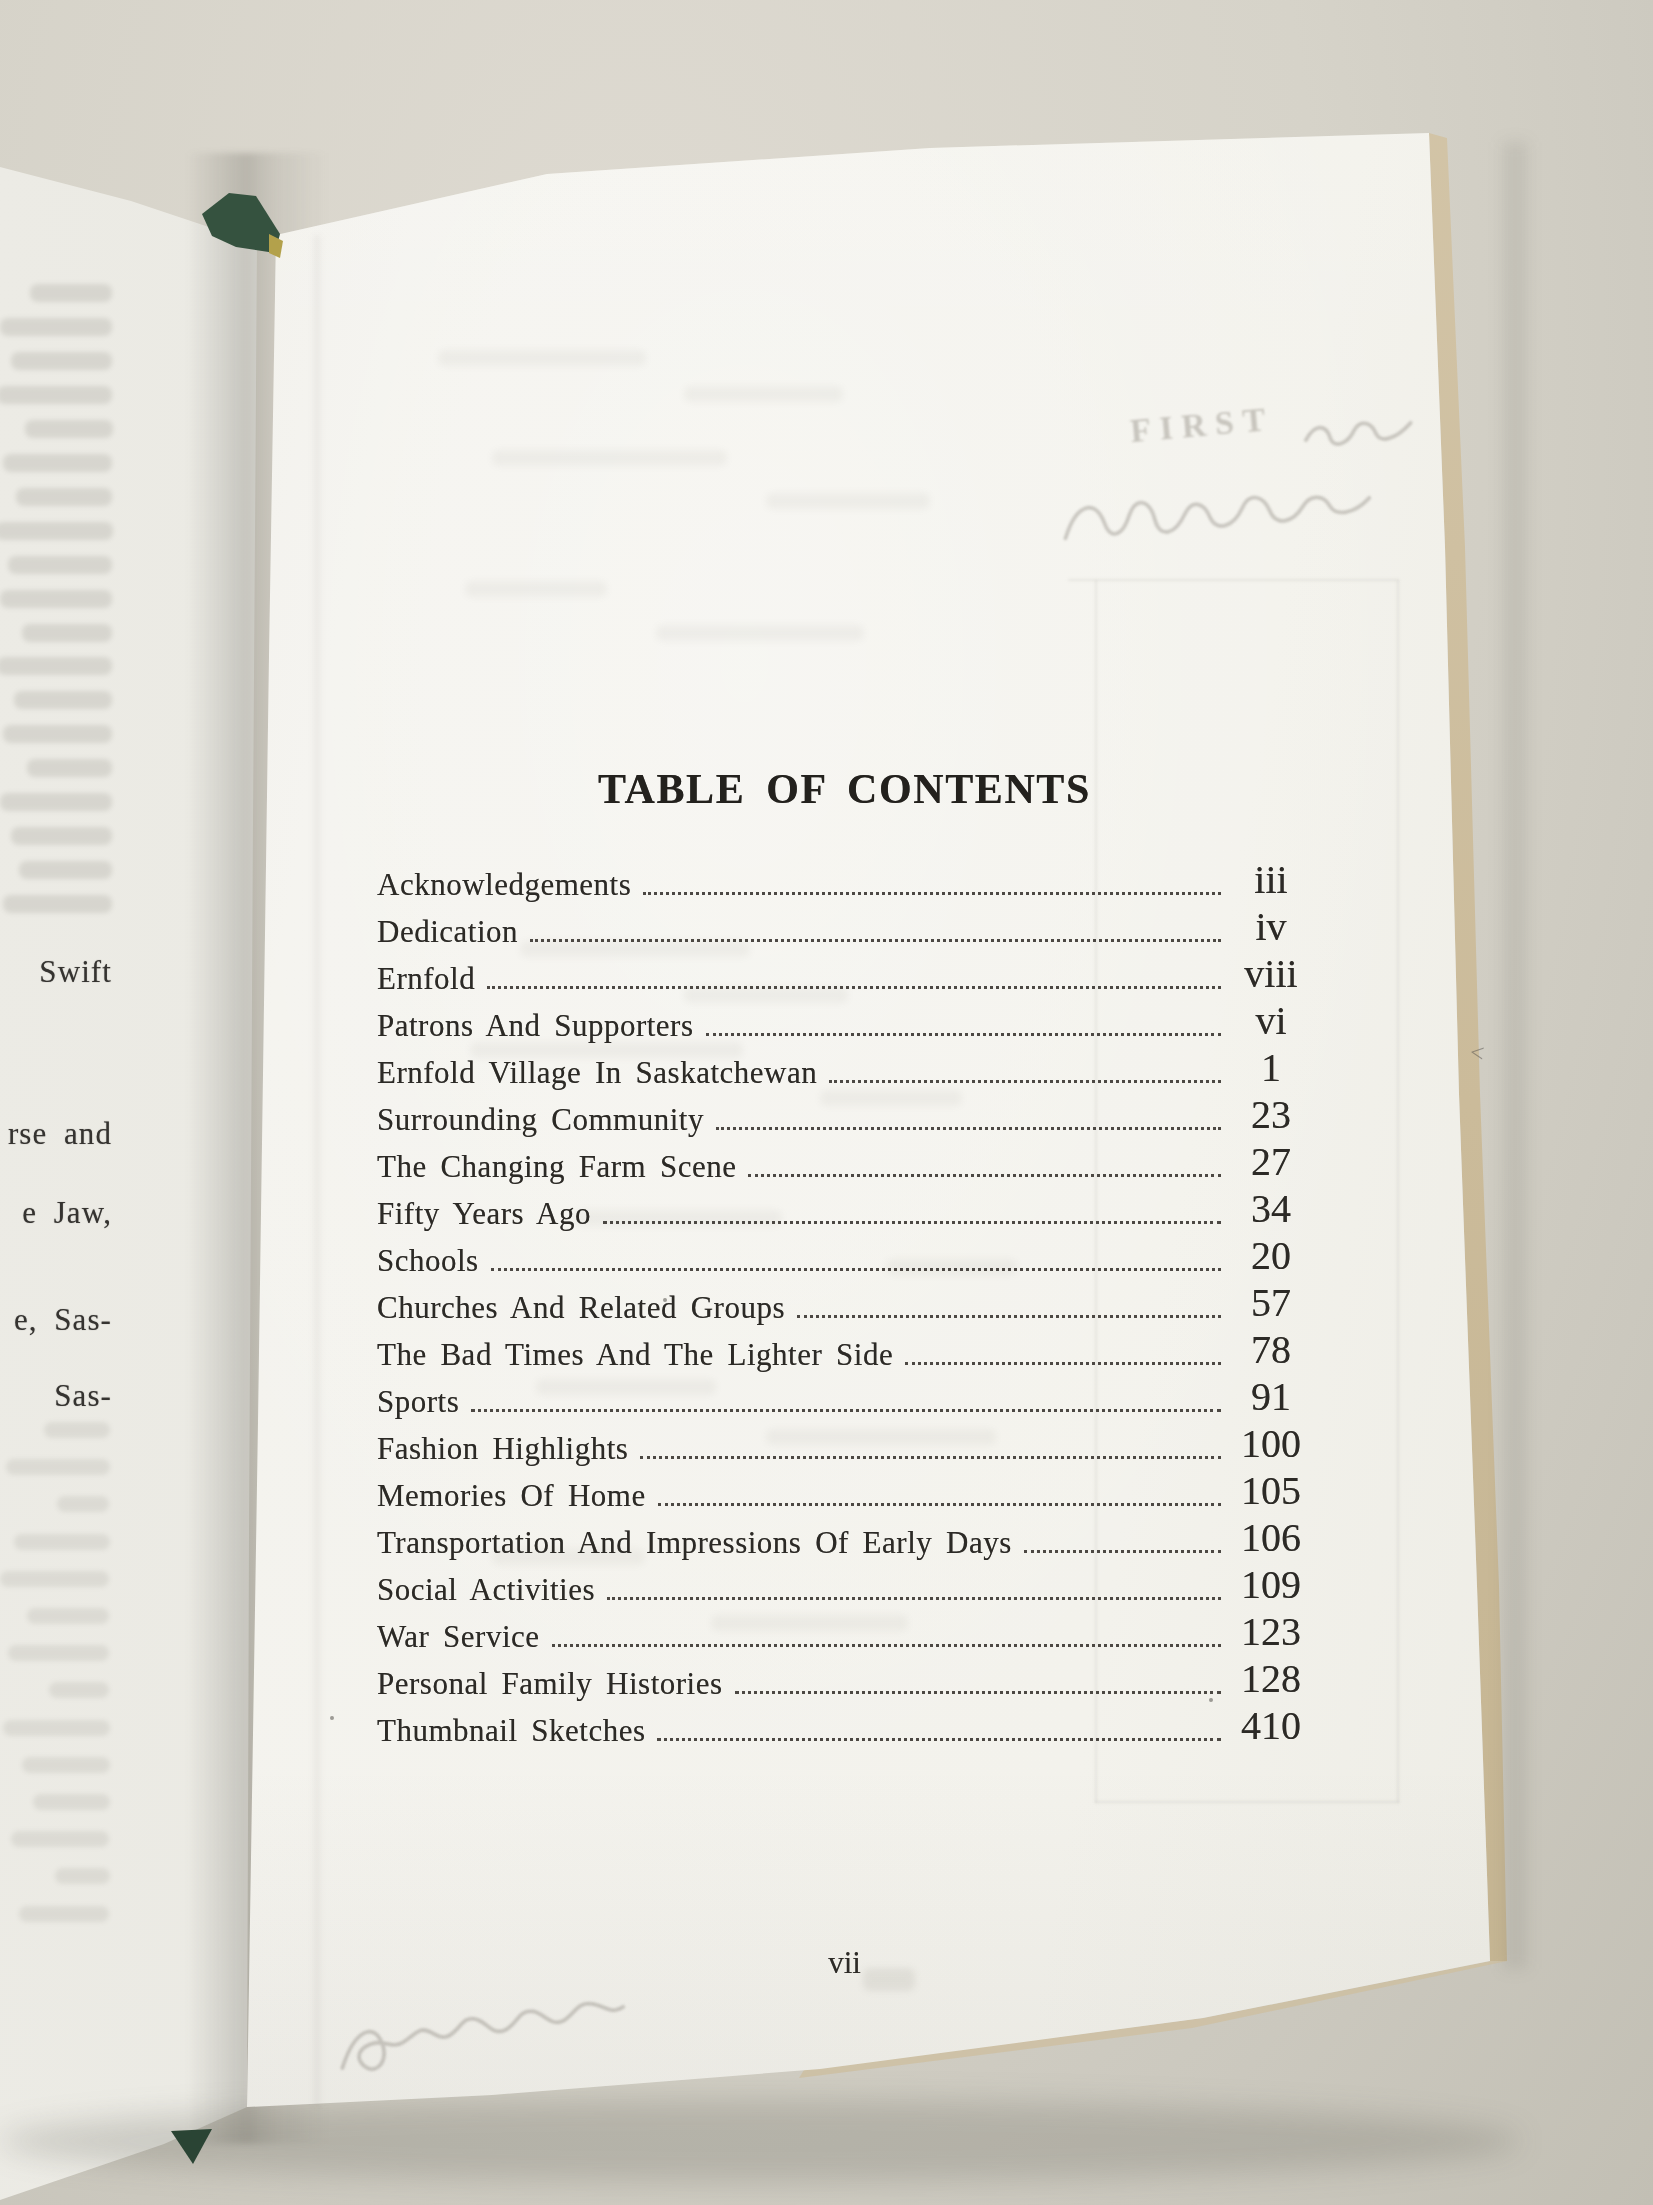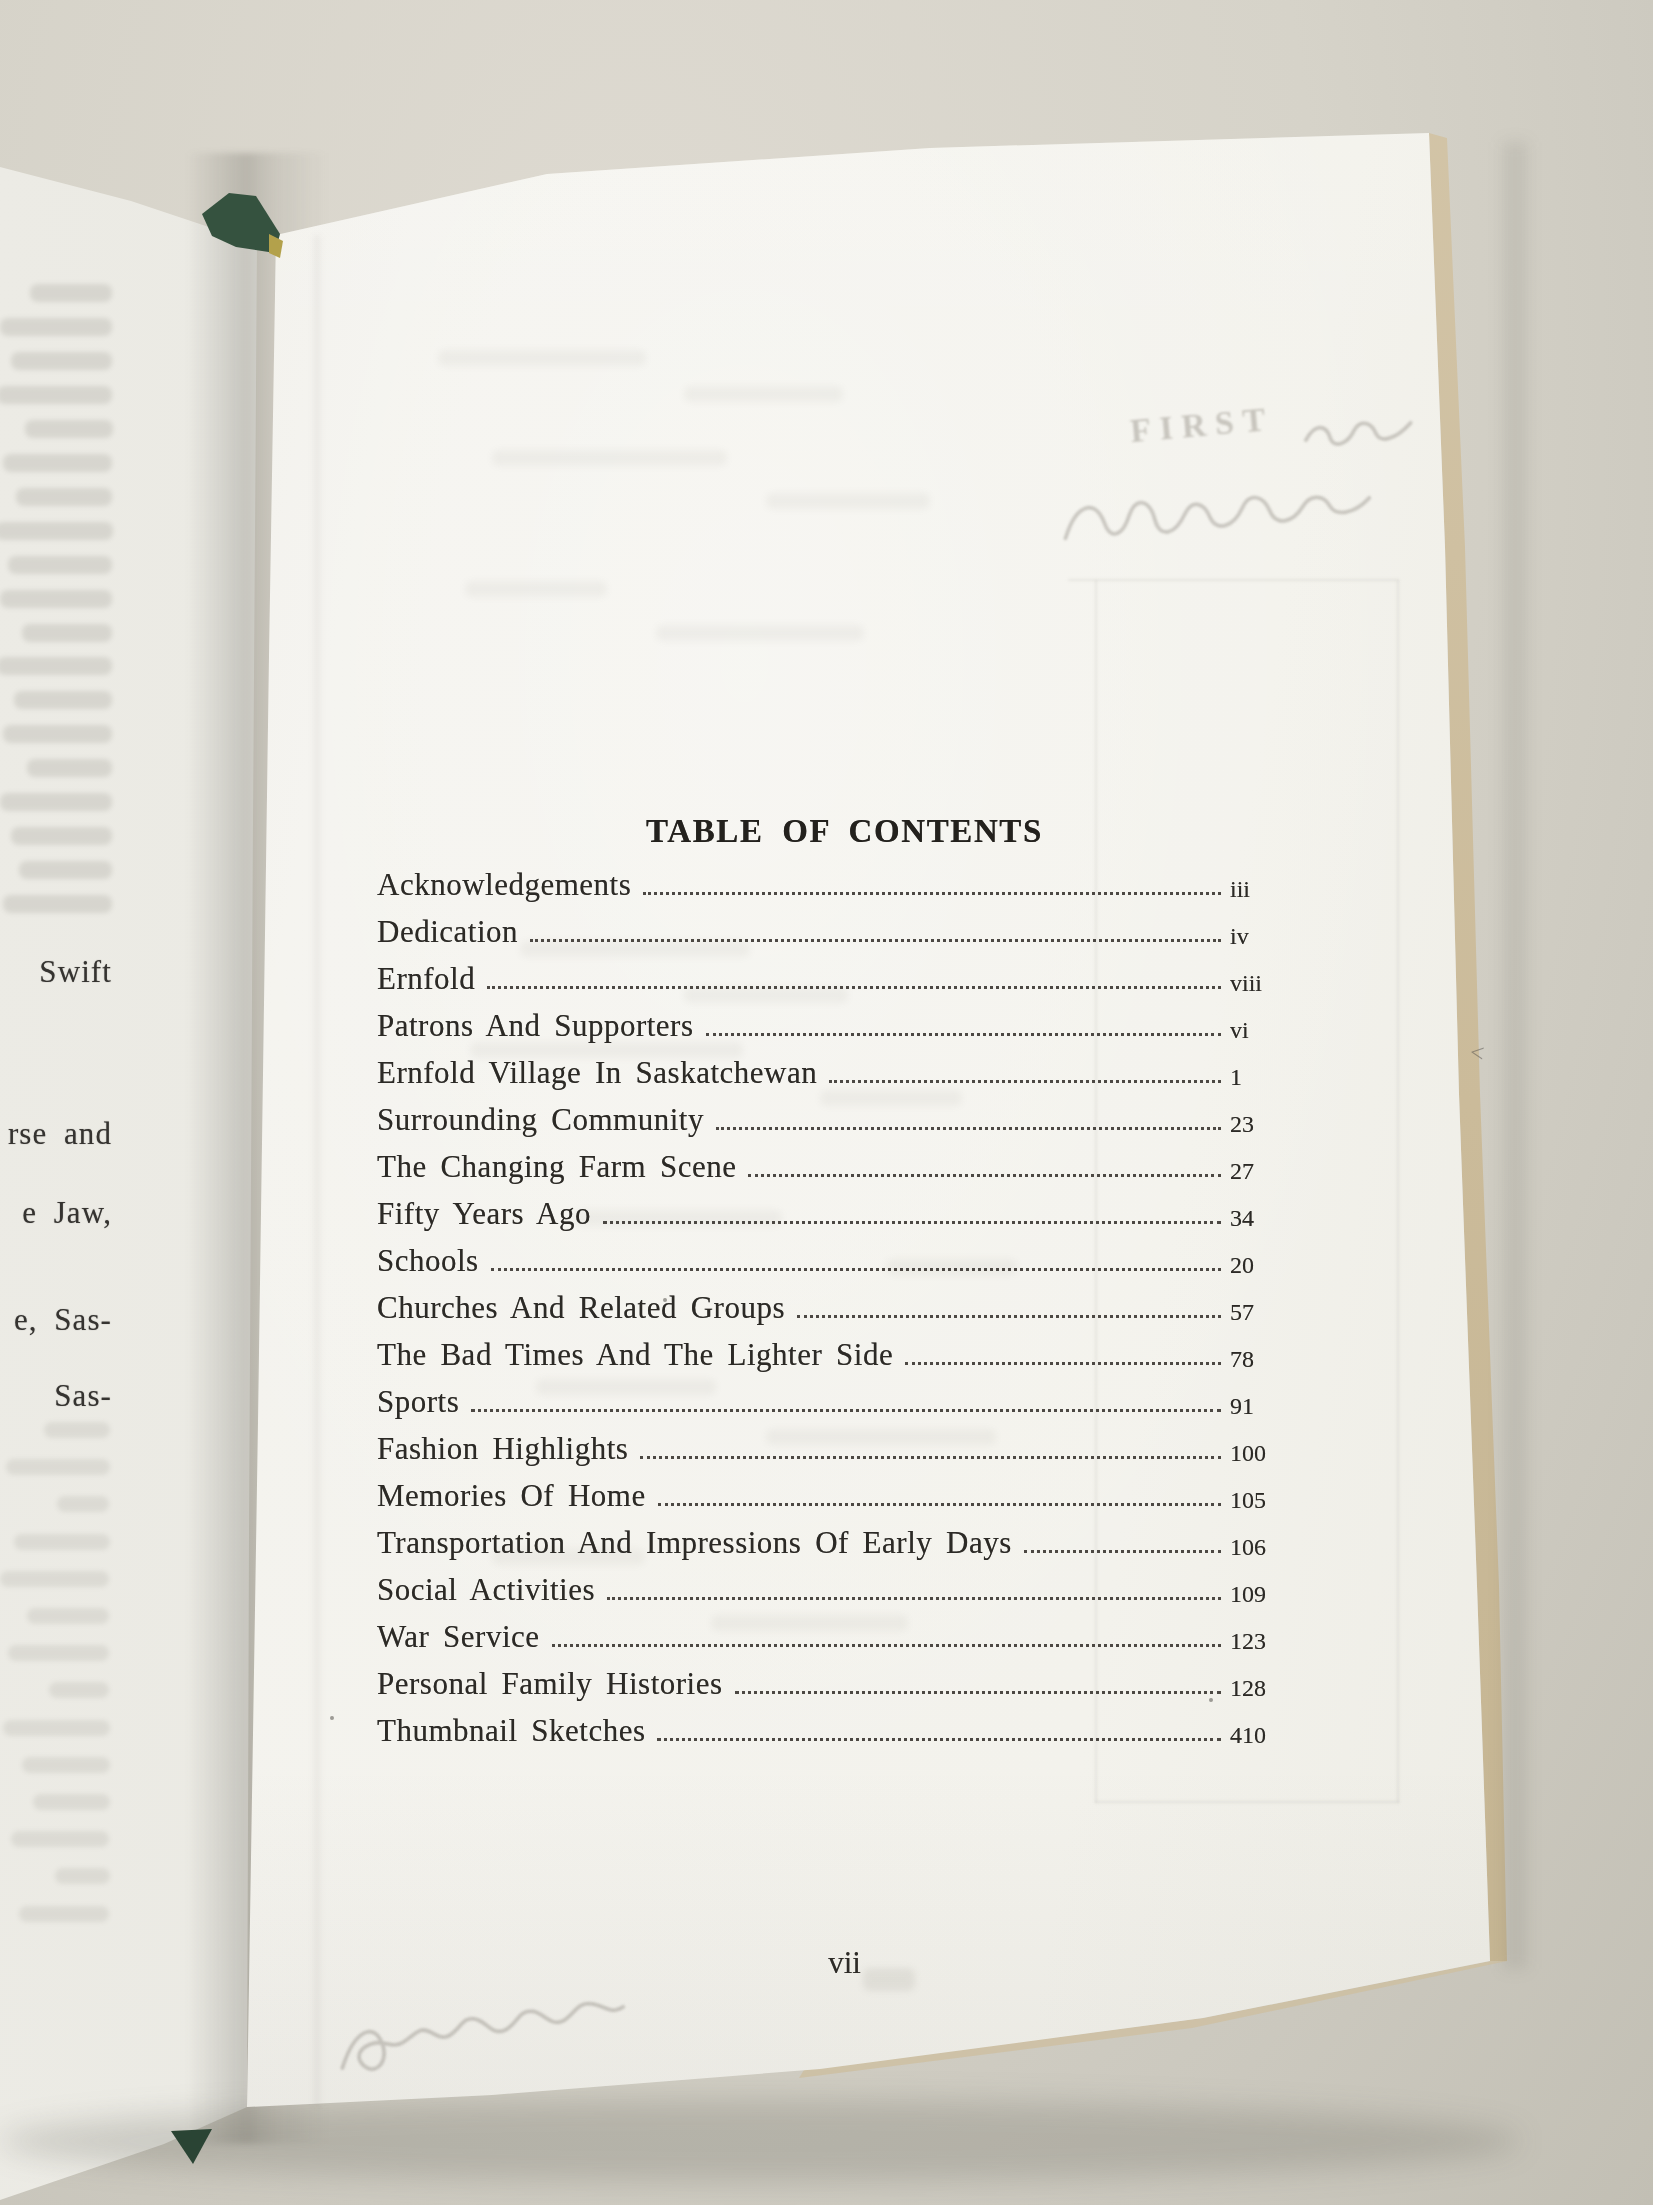--- a/index.html
+++ b/index.html
@@ -46,28 +46,28 @@
   .green-corner{clip-path:polygon(171px 2131px,212px 2129px,193px 2164px);background:#2a4434;}
 
   
   .book-shadow{position:absolute;left:0px;top:2100px;width:1520px;height:82px;
     background:rgba(80,78,70,.20);filter:blur(14.2px);border-radius:50%;}
   .edge-shadow{position:absolute;left:1503px;top:142px;width:24px;height:1827px;
     background:rgba(90,88,80,.12);filter:blur(7.7px);}
 
   
   .toc-title{position:absolute;left:377px;top:765px;width:935px;text-align:center;
-    font-size:33px;font-weight:bold;letter-spacing:1.6px;word-spacing:8.8px;color:#23211d;
-    text-shadow:0 0 0.5px rgba(35,33,29,.65);margin-top:48px;}
+    font-size:42px;font-weight:bold;letter-spacing:1.6px;word-spacing:8.8px;color:#23211d;
+    text-shadow:0 0 0.5px rgba(35,33,29,.65);}
   .toc-rows{position:absolute;left:377px;top:856px;width:935px;}
   .toc-row{display:flex;align-items:flex-end;height:47px;}
   .toc-label{font-size:31px;color:#2c2a26;letter-spacing:0.5px;word-spacing:5.5px;white-space:nowrap;
     text-shadow:0 0 0.5px rgba(44,42,38,.55);}
   .leader{flex:1;height:0;border-bottom:3.3px dotted rgba(52,48,43,.88);margin:0 8.8px 7.7px 12px;}
-  .toc-num{width:82px;text-align:left;font-size:24px;color:#2c2a26;
+  .toc-num{width:82px;text-align:center;font-size:40px;color:#2c2a26;
     text-shadow:0 0 0.5px rgba(44,42,38,.55);margin-top:20px;}
   .folio{position:absolute;left:377px;top:1945px;width:935px;text-align:center;
     font-size:31px;color:#2d2b27;text-shadow:0 0 0.5px rgba(45,43,39,.5);}
 
   
   .ghost-first{position:absolute;left:1130px;top:406px;font-size:34px;letter-spacing:8.8px;
     color:rgba(122,117,105,.36);transform:rotate(-5deg);filter:blur(0.9px);font-weight:bold;}
   .ghost-bar{position:absolute;height:16.4px;border-radius:6.6px;background:#8a877c;filter:blur(3.8px);}
   .ghost-line{position:absolute;background:rgba(110,107,98,.10);filter:blur(1.4px);}
   .squiggle{position:absolute;overflow:visible;}

